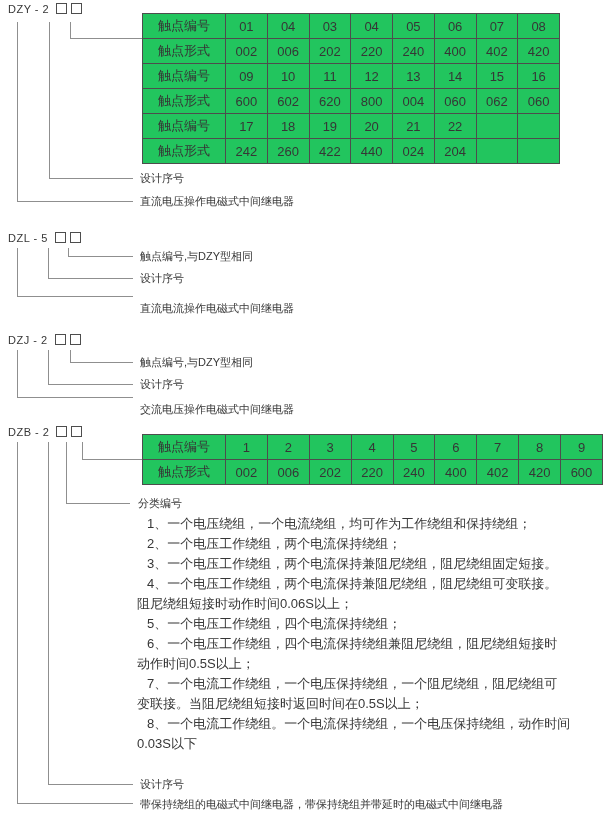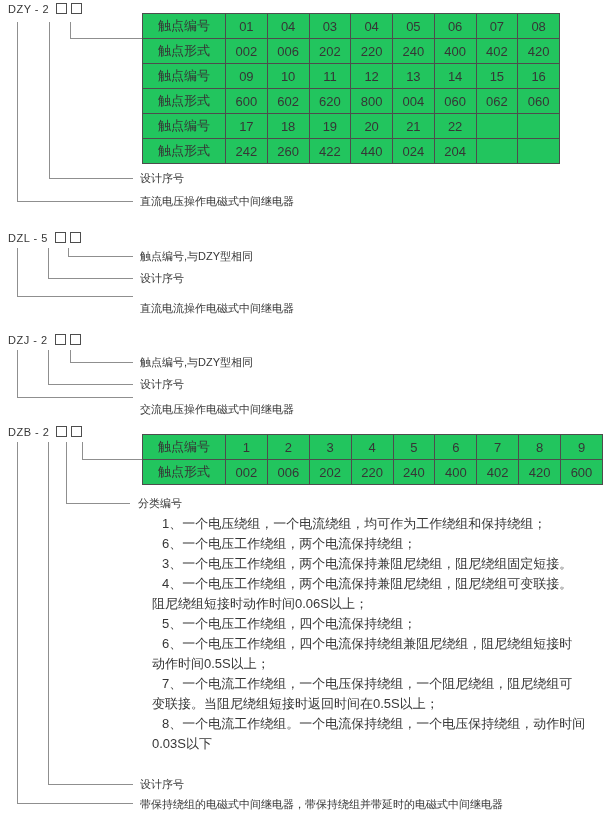--- a/index.html
+++ b/index.html
@@ -35,21 +35,21 @@
   }
   .grid td:first-child { width: 82px; }
 
   .label {
     position: absolute;
     font-size: 11px; height: 20px; line-height: 20px;
     white-space: nowrap;
   }
 
   .clist { position: absolute; left: 137px; top: 514px; font-size: 13px; }
-  .clist .clist-line { height: 20px; line-height: 20px; white-space: nowrap; padding-left: 10px; margin-left: 15px; }
+  .clist .clist-line { height: 20px; line-height: 20px; white-space: nowrap; padding-left: 10px; }
   .clist .clist-line.cont { padding-left: 0; }
 </style>
 </head>
 <body>
 
 <div class="page">
 
   <svg class="connectors" width="611" height="815" viewBox="0 0 611 815" fill="none" stroke="#8f8f8f" stroke-width="1" shape-rendering="crispEdges">
 
     <polyline points="70.5,22 70.5,38.5 142,38.5"></polyline>
@@ -202,21 +202,21 @@
           <td>420</td>
           <td>600</td>
         </tr>
       </tbody>
     </table>
 
   <div class="label" style="left:138px; top:493px">分类编号</div>
 
   <div class="clist">
       <div class="clist-line">1、一个电压绕组，一个电流绕组，均可作为工作绕组和保持绕组；</div>
-      <div class="clist-line">6、一个电压工作绕组，两个电流保持绕组；</div>
+      <div class="clist-line">2、一个电压工作绕组，两个电流保持绕组；</div>
       <div class="clist-line">3、一个电压工作绕组，两个电流保持兼阻尼绕组，阻尼绕组固定短接。</div>
       <div class="clist-line">4、一个电压工作绕组，两个电流保持兼阻尼绕组，阻尼绕组可变联接。</div>
       <div class="clist-line cont">阻尼绕组短接时动作时间0.06S以上；</div>
       <div class="clist-line">5、一个电压工作绕组，四个电流保持绕组；</div>
       <div class="clist-line">6、一个电压工作绕组，四个电流保持绕组兼阻尼绕组，阻尼绕组短接时</div>
       <div class="clist-line cont">动作时间0.5S以上；</div>
       <div class="clist-line">7、一个电流工作绕组，一个电压保持绕组，一个阻尼绕组，阻尼绕组可</div>
       <div class="clist-line cont">变联接。当阻尼绕组短接时返回时间在0.5S以上；</div>
       <div class="clist-line">8、一个电流工作绕组。一个电流保持绕组，一个电压保持绕组，动作时间</div>
       <div class="clist-line cont">0.03S以下</div>

